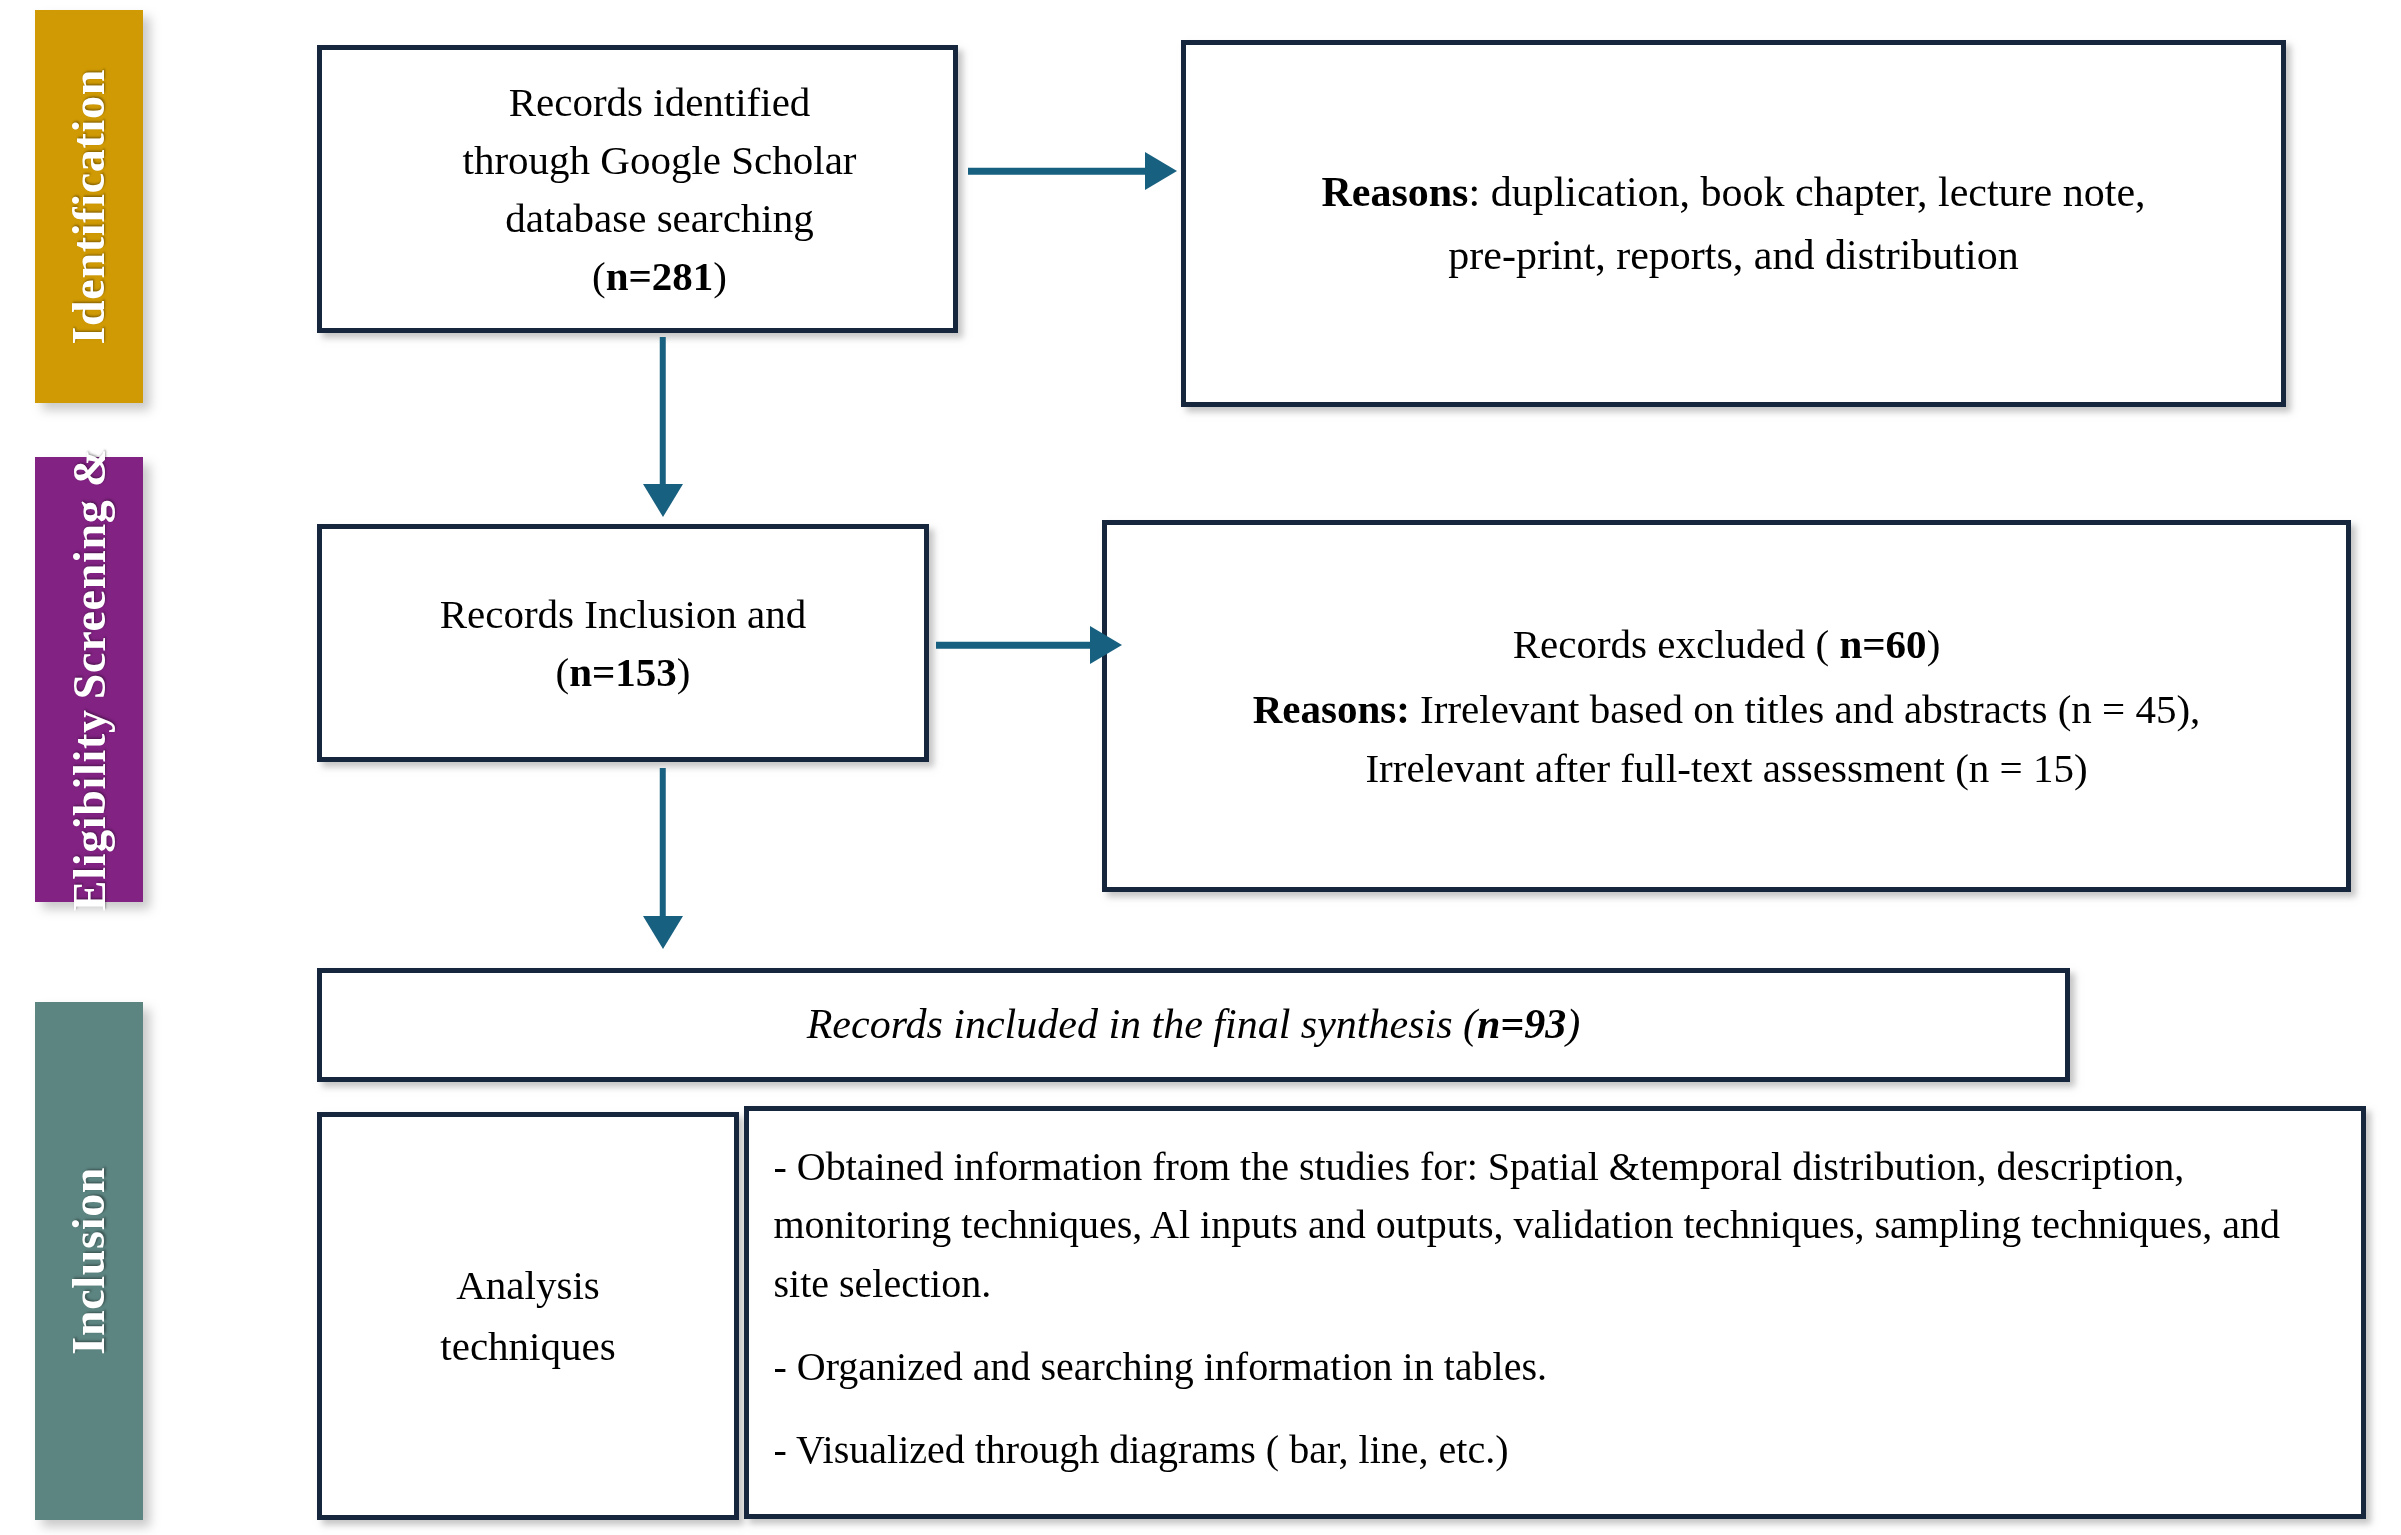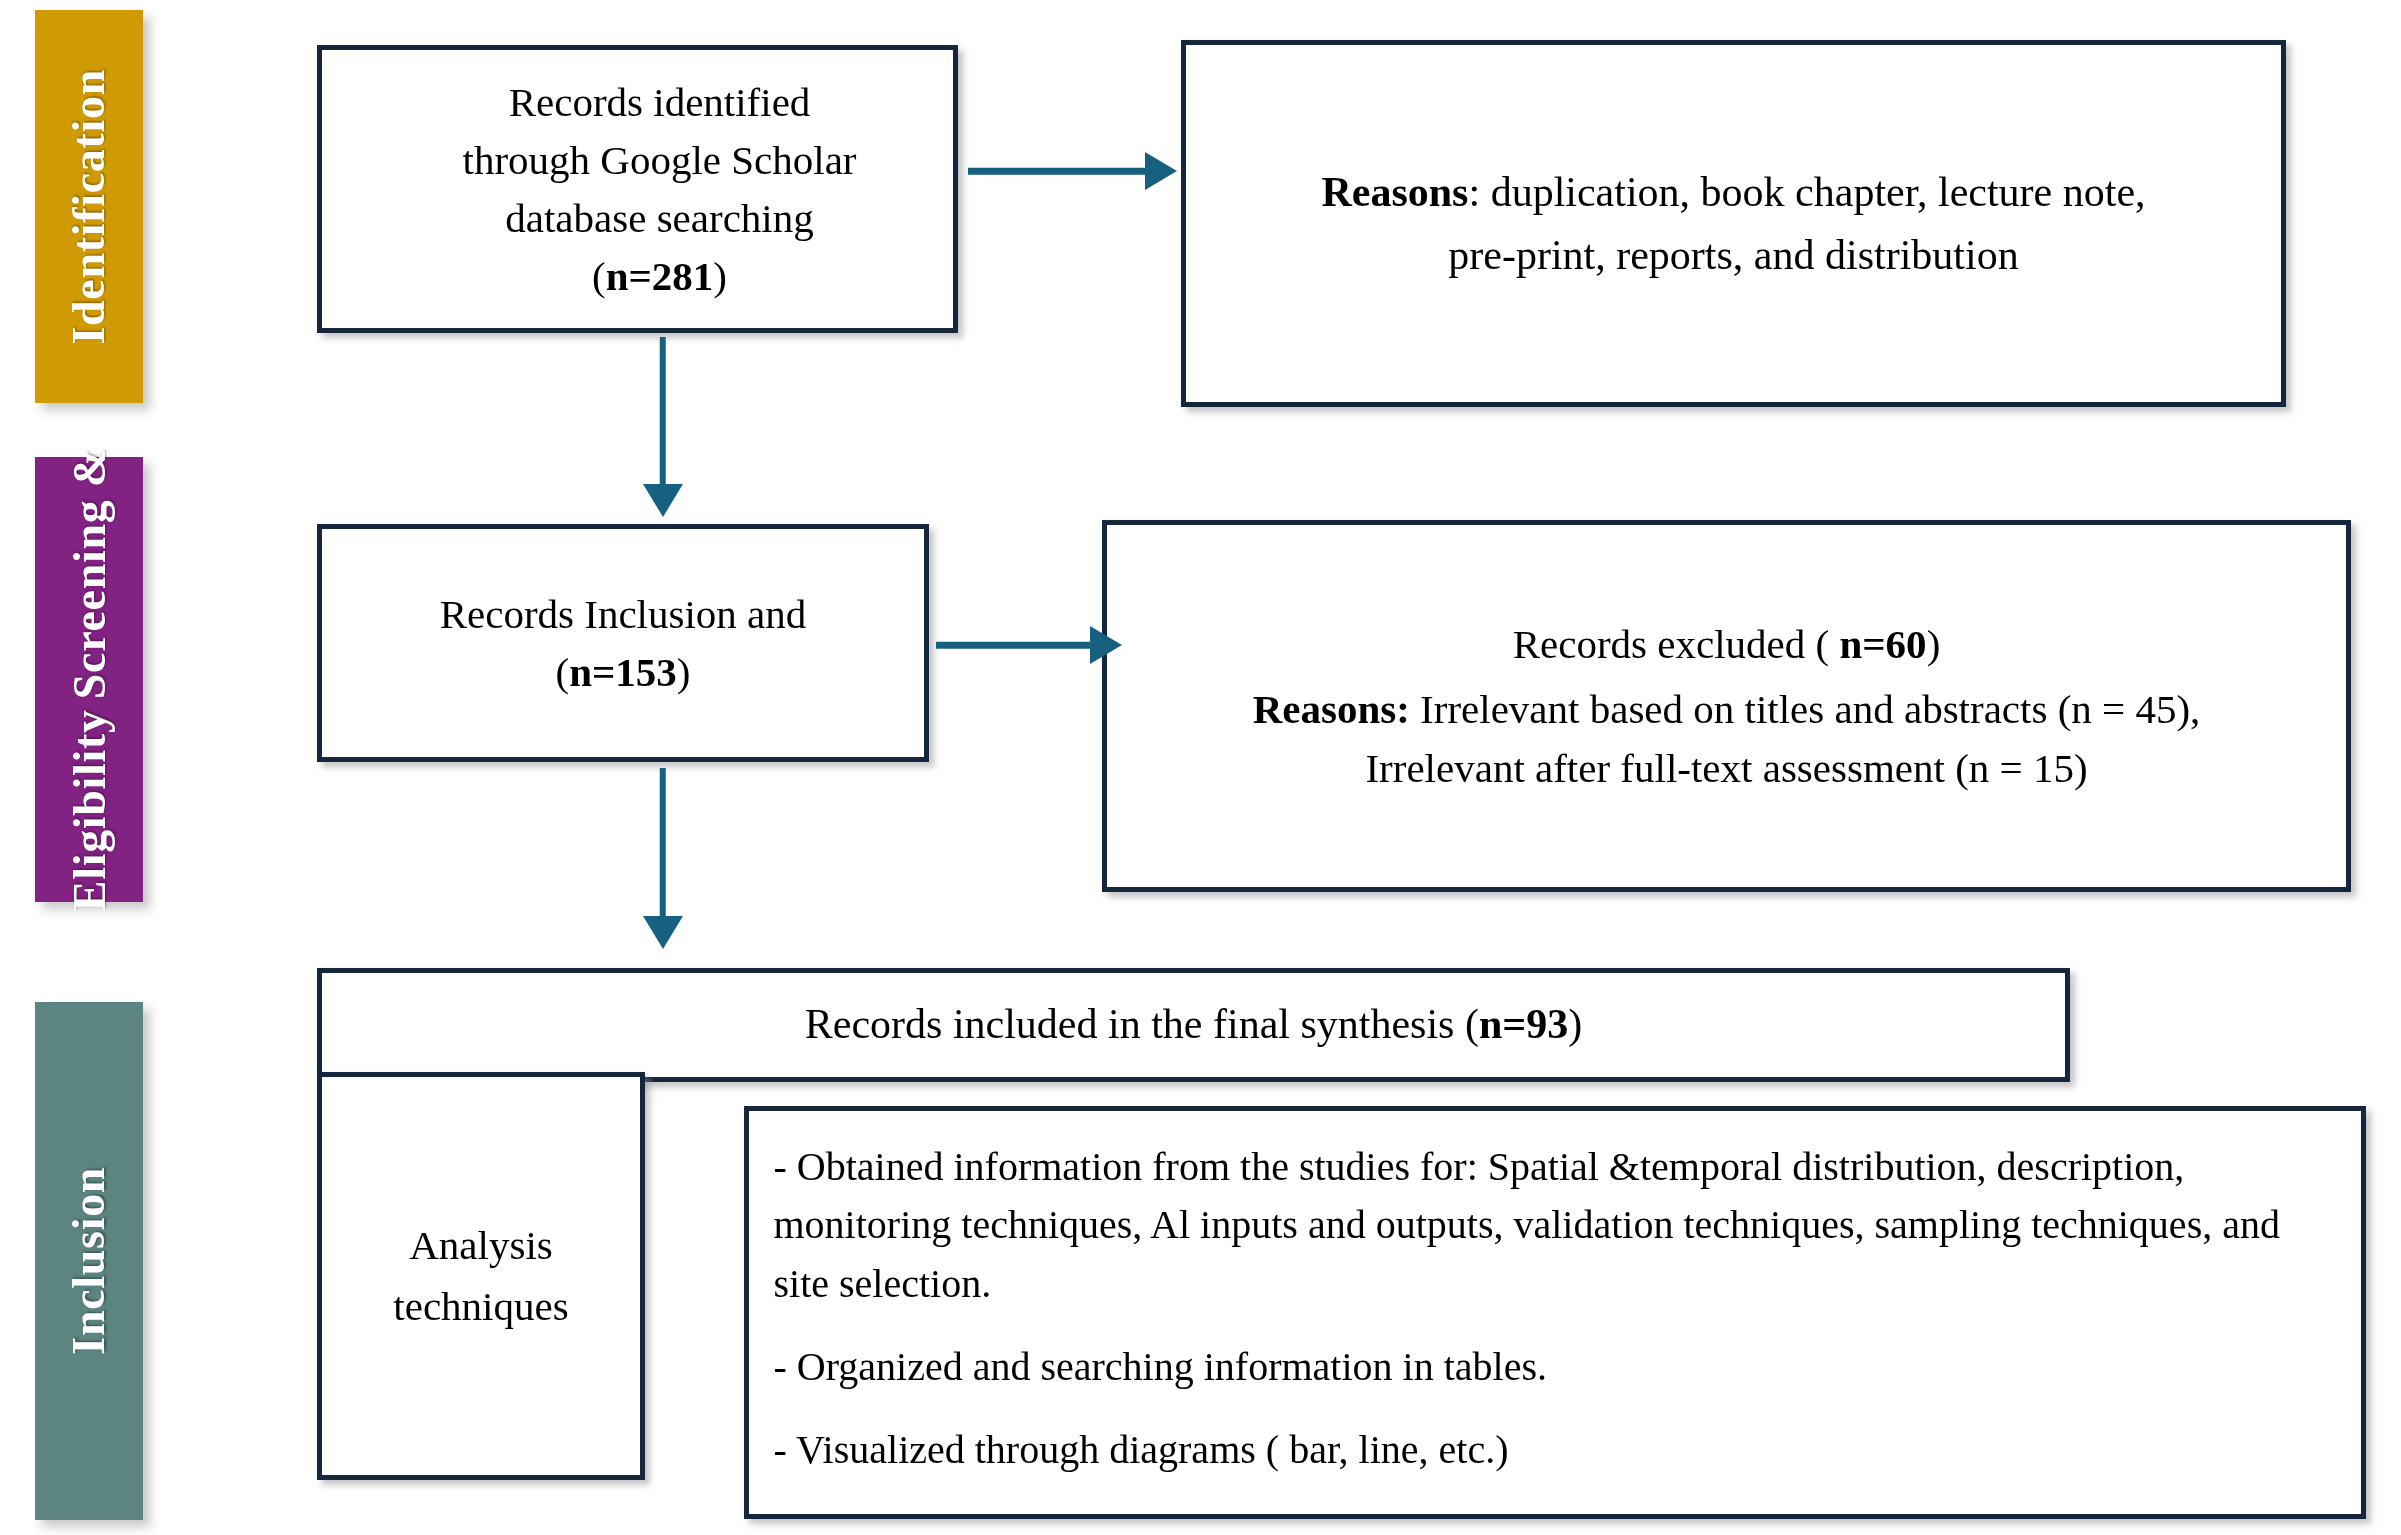--- a/index.html
+++ b/index.html
@@ -80,28 +80,28 @@
   }
   .box-inner .ln { display: block; }
   .b { font-weight: bold; }
 
   
   #box-identified   { left: 317px;  top: 45px;   width: 641px;  height: 288px; padding-left: 44px; }
   #box-excluded-1   { left: 1181px; top: 40px;   width: 1105px; height: 367px; }
   #box-screened     { left: 317px;  top: 524px;  width: 612px;  height: 238px; }
   #box-excluded-2   { left: 1102px; top: 520px;  width: 1249px; height: 372px; }
   #box-synthesis    { left: 317px;  top: 968px; width: 1753px; height: 114px; }
-  #box-analysis     { left: 317px;  top: 1072px; width: 328px;  height: 408px; }
+  #box-analysis     { left: 317px;  top: 1112px; width: 422px;  height: 408px; }
   #box-details      { left: 744px; top: 1106px; width: 1622px; height: 413px; }
 
   #box-excluded-1 .box-inner { font-size: 42px; line-height: 1.5; }
   #box-excluded-1 .ln.first { margin-bottom: 16px; }
   #box-excluded-2 .box-inner { font-size: 41px; line-height: 1.42; }
   #box-excluded-2 .ln.first { margin-bottom: 7.2px; }
-  #box-synthesis .box-inner { font-size: 42px; }
+  #box-synthesis .box-inner { font-size: 42px; font-style: italic; }
   #box-analysis .box-inner { font-size: 41px; line-height: 1.5; }
 
   
   #box-details { align-items: flex-start; }
   #box-details .detail-inner {
     padding: 27px 24.5px 0 24.5px;
     box-sizing: border-box;
     width: 100%;
     text-align: left;
     font-size: 40px;

